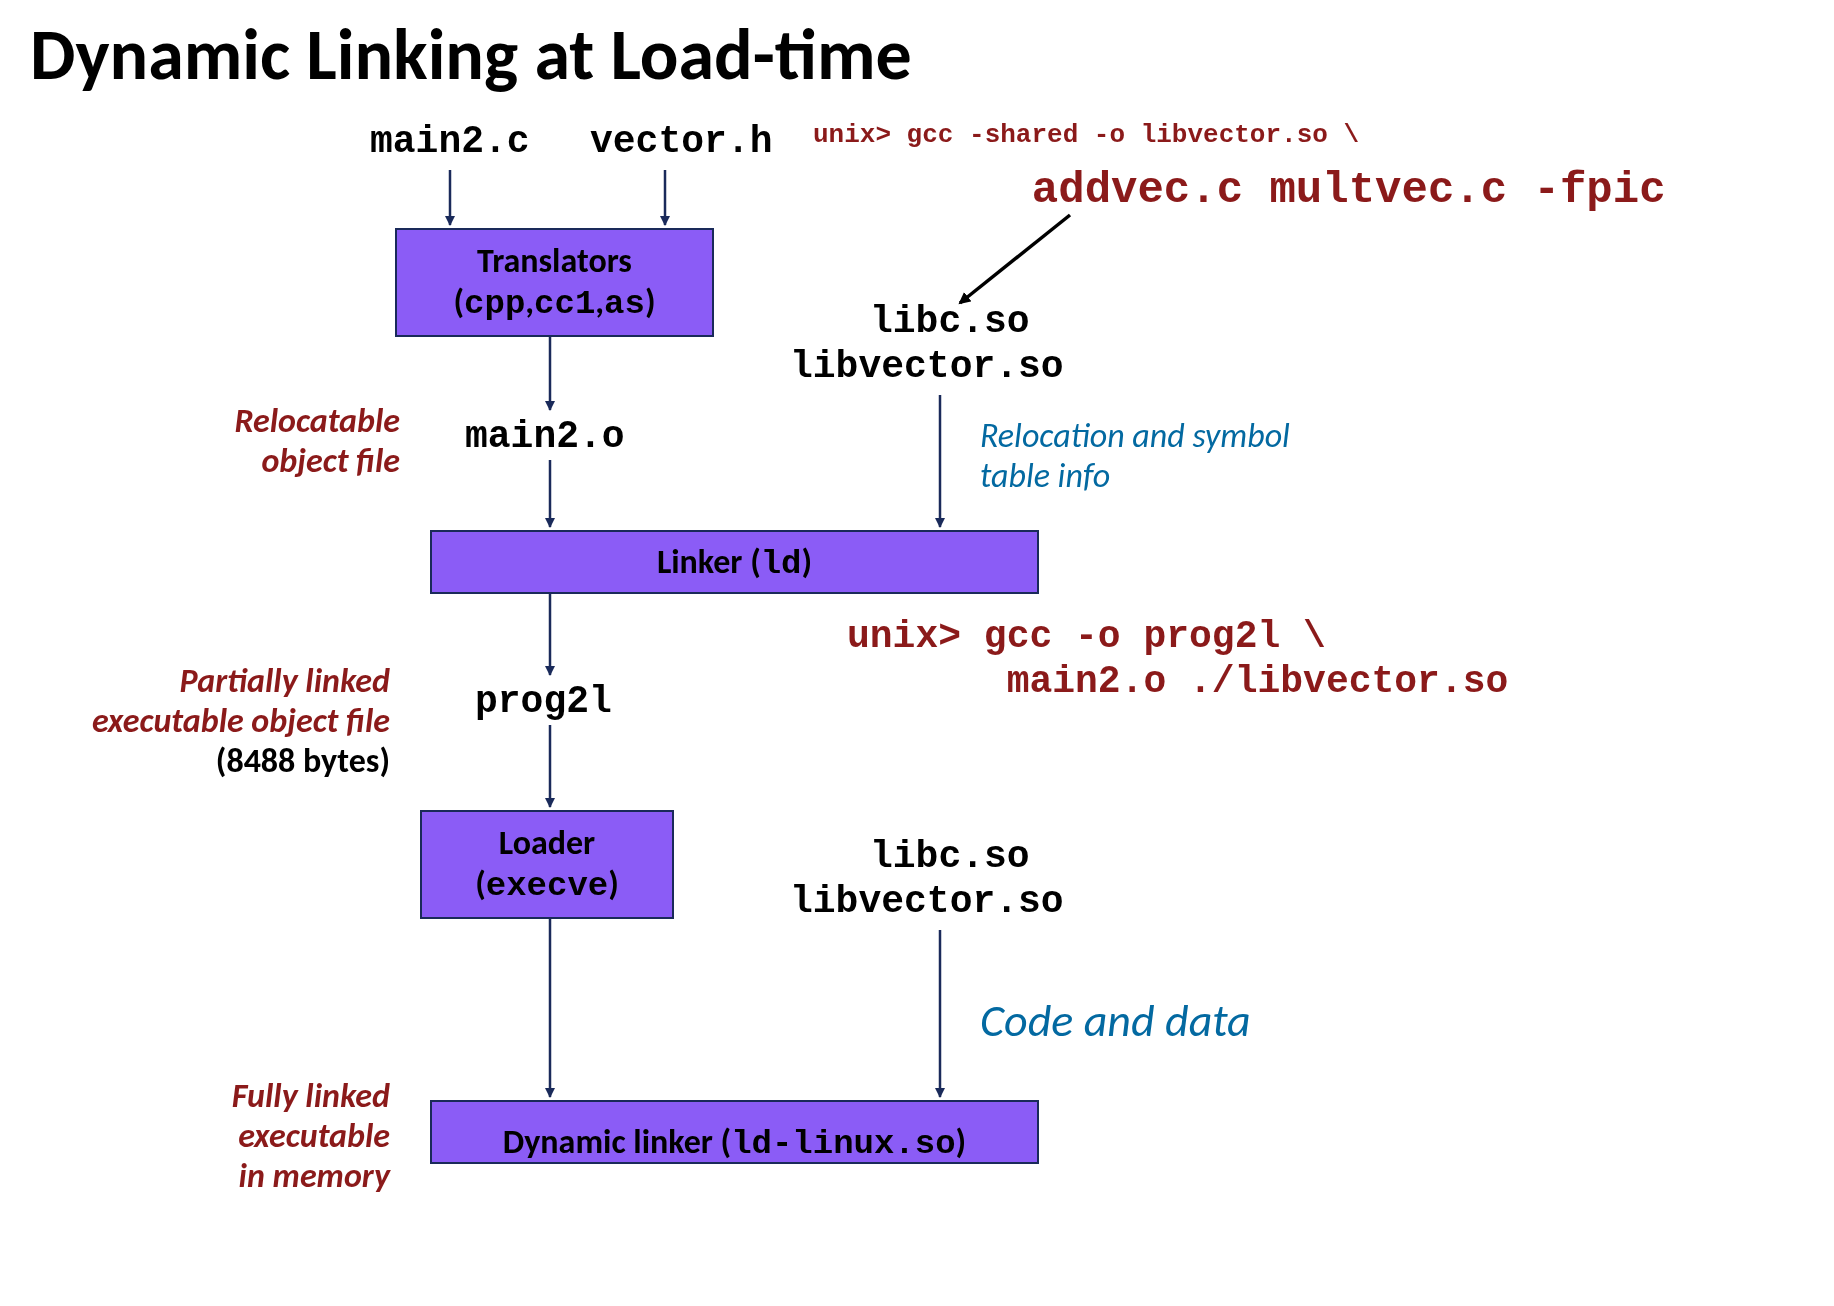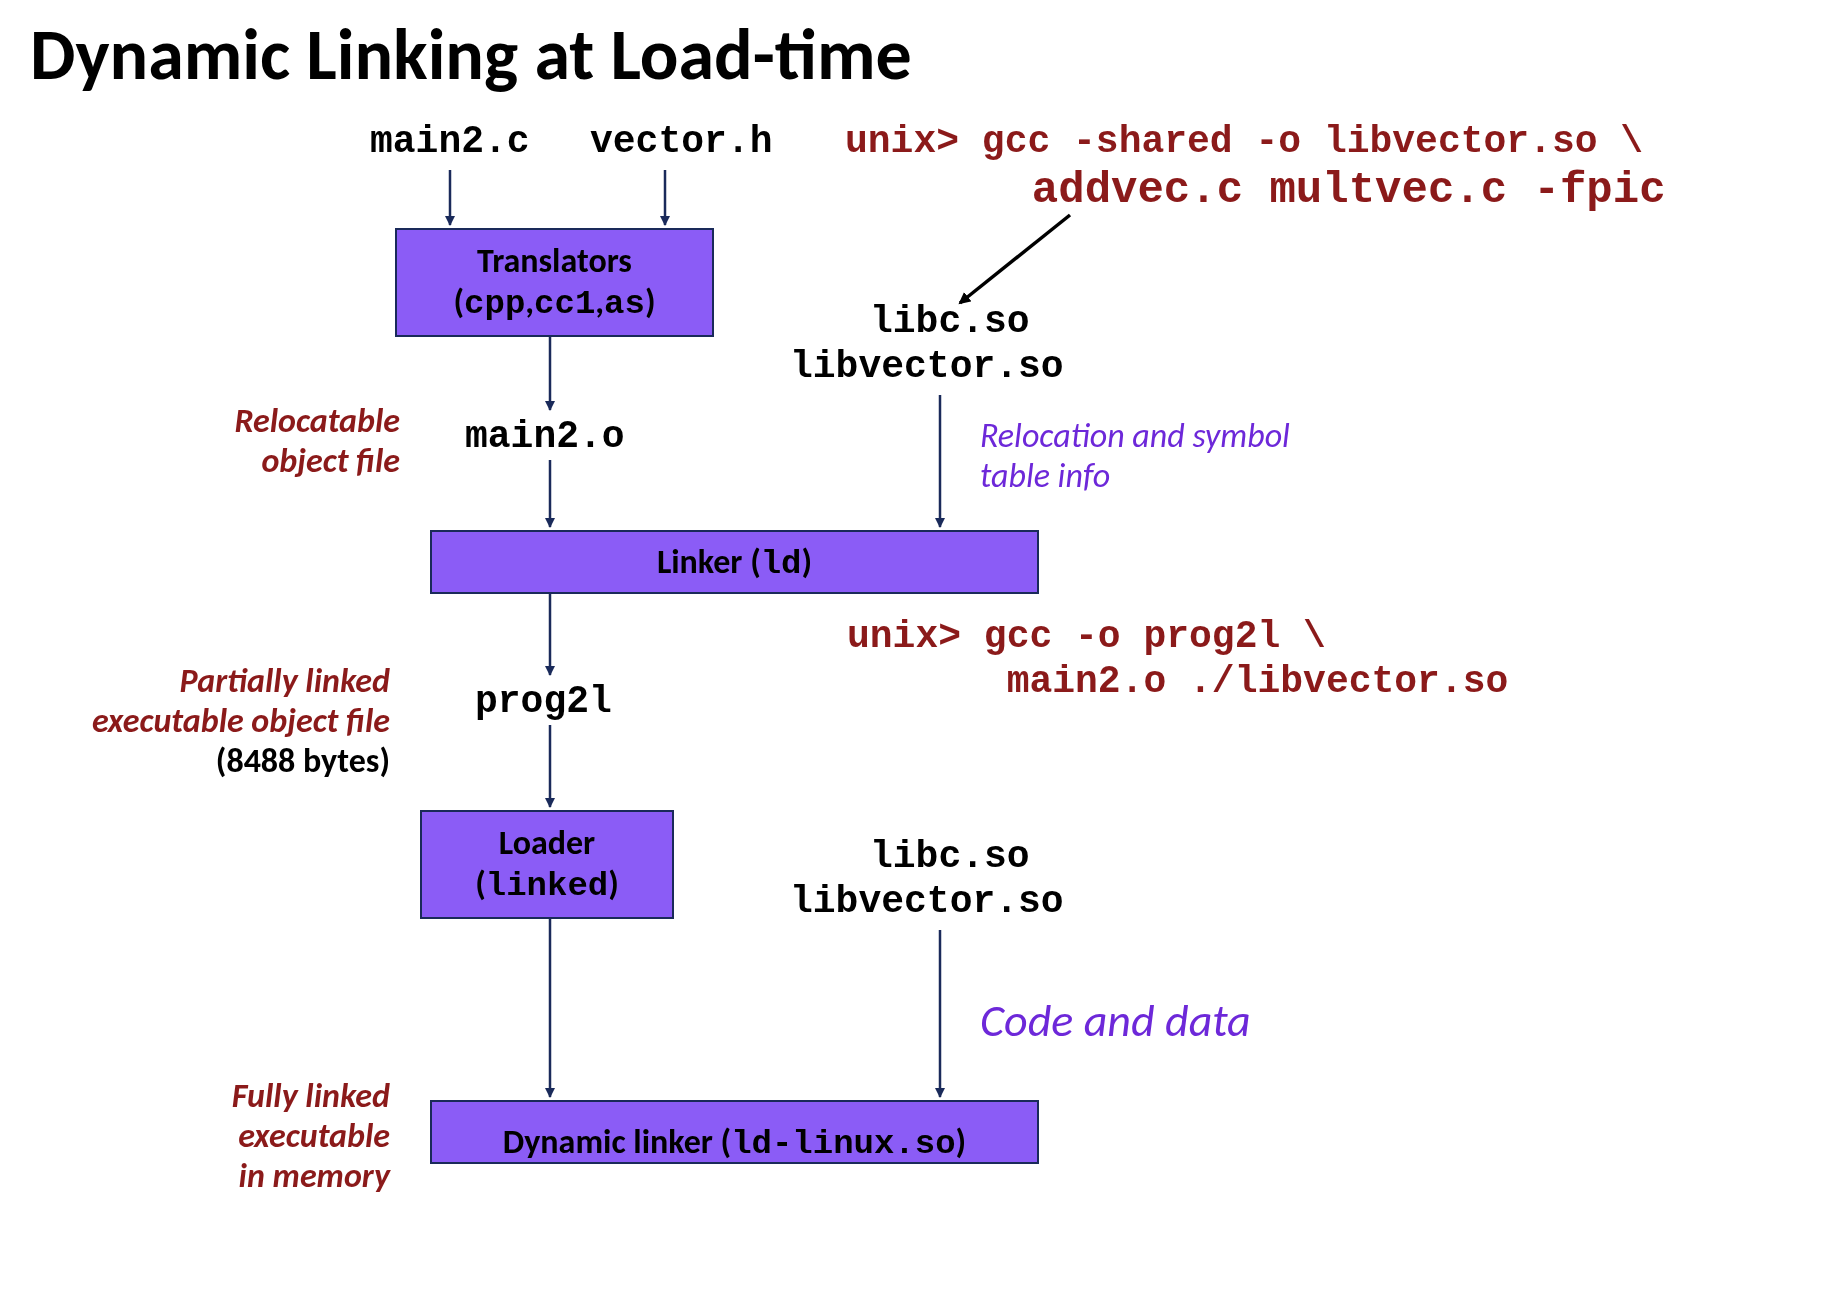--- a/index.html
+++ b/index.html
@@ -1,35 +1,35 @@
 <!DOCTYPE html>
 <html><head>
 <meta charset="utf-8">
 <style>
   html,body{margin:0;padding:0;background:#fff;font-family:Calibri,"Segoe UI",Arial,sans-serif;}
   .stage{position:relative;width:1834px;height:1306px;border-radius:27px;}
   .title{position:absolute;left:30px;top:10px;font-size:72px;font-weight:700;color:#000;}
   .mono{font-family:"Courier New",Courier,monospace;font-weight:700;}
   .darkred{color:#8b1a1a;}
-  .gray{color:#6d28d9;font-style:italic;}
+  .gray{color:#0369a1;font-style:italic;}
   .box{position:absolute;background:#8b5cf6;border:2px solid #1a2a5a;text-align:center;font-weight:700;color:#000;}
   .lbl{position:absolute;white-space:pre;}
   svg.overlay{position:absolute;left:0;top:0;width:1834px;height:1306px;pointer-events:none;}
 </style>
 </head>
 <body>
 
 <div class="stage">
 
   <div class="title">Dynamic Linking at Load-time</div>
 
   <div class="lbl mono" style="left:370px;top:120px;font-size:38px;">main2.c</div>
   <div class="lbl mono" style="left:590px;top:120px;font-size:38px;">vector.h</div>
 
-  <div class="lbl mono darkred" style="left:845px;top:120px;font-size:38px;">unix&gt; gcc -shared -o libvector.so \</div>
+  <div class="lbl mono darkred" style="left:813px;top:120px;font-size:26px;">unix&gt; gcc -shared -o libvector.so \</div>
   <div class="lbl mono darkred" style="left:847px;top:165px;font-size:44px;">       addvec.c multvec.c -fpic</div>
 
   <div class="box" style="left:395px;top:228px;width:315px;height:105px;">
     <div style="font-size:34px;margin-top:10px;">Translators</div>
     <div style="font-size:34px;">
       (cpp,<span class="mono">cc1</span>,<span class="mono">as</span>)
     </div>
   </div>
 
   <div class="box" style="left:395px;top:228px;width:315px;height:105px;">
@@ -56,21 +56,21 @@
   <div class="lbl mono darkred" style="left:847px;top:660px;font-size:38px;">       main2.o ./libvector.so</div>
 
   <div class="lbl mono" style="left:475px;top:680px;font-size:38px;font-family:Liberation Mono, monospace;">prog2l</div>
 
   <div class="lbl darkred" style="left:40px;top:660px;font-size:34px;font-style:italic;font-weight:700;text-align:right;width:350px;">Partially linked</div>
   <div class="lbl darkred" style="left:40px;top:700px;font-size:34px;font-style:italic;font-weight:700;text-align:right;width:350px;">executable object file</div>
   <div class="lbl" style="left:40px;top:740px;font-size:34px;font-weight:700;text-align:right;width:350px;color:#000;">(8488 bytes)</div>
 
   <div class="box" style="left:420px;top:810px;width:250px;height:105px;">
     <div style="font-size:34px;margin-top:10px;">Loader</div>
-    <div style="font-size:34px;">(<span class="mono">linked</span>)</div>
+    <div style="font-size:34px;">(<span class="mono">execve</span>)</div>
   </div>
 
   <div class="lbl mono" style="left:870px;top:835px;font-size:38px;">libc.so</div>
   <div class="lbl mono" style="left:790px;top:880px;font-size:38px;">libvector.so</div>
 
   <div class="lbl gray" style="left:980px;top:992px;font-size:46px;">Code and data</div>
 
   <div class="lbl darkred" style="left:140px;top:1075px;font-size:34px;font-style:italic;font-weight:700;text-align:right;width:250px;">Fully linked</div>
   <div class="lbl darkred" style="left:140px;top:1115px;font-size:34px;font-style:italic;font-weight:700;text-align:right;width:250px;">executable</div>
   <div class="lbl darkred" style="left:140px;top:1155px;font-size:34px;font-style:italic;font-weight:700;text-align:right;width:250px;">in memory</div>

